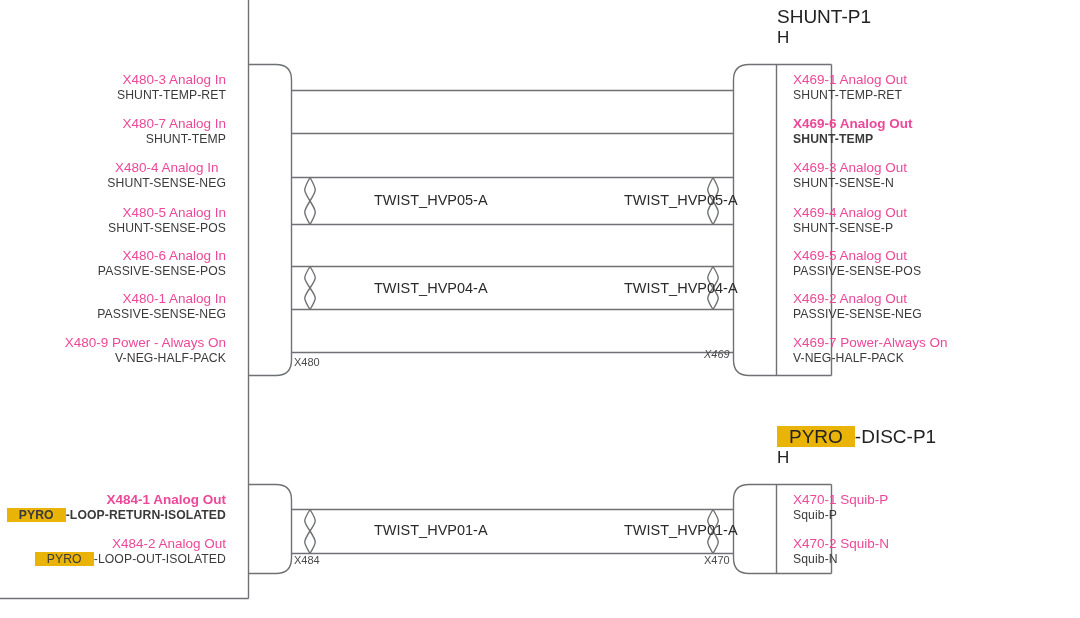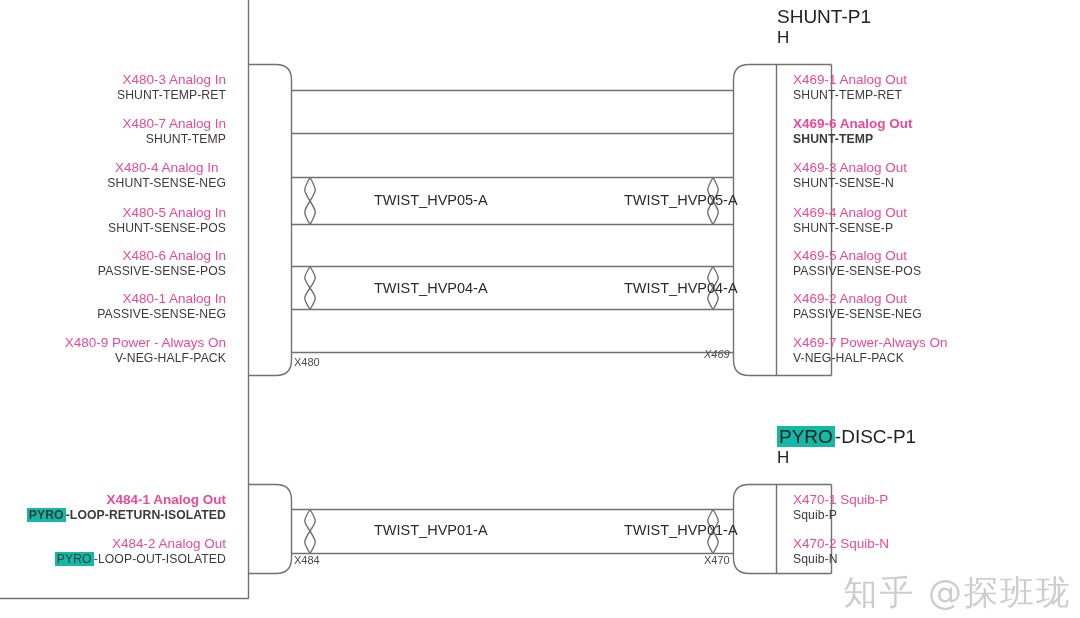--- a/index.html
+++ b/index.html
@@ -45,21 +45,21 @@
     letter-spacing:0.1px;
   }
 
   
   .pinlist-right{
     position:absolute;
     text-align:left;
   }
 
   
-  .hl{ background:#14b8a6; padding:0 2px; }
+  .hl{ background:#eab308; padding:0 12px; }
 
   
   .conn-title{
     position:absolute;
     font-size:19px;
     line-height:22px;
     color:#222;
     white-space:nowrap;
   }
   .conn-title .t2{
@@ -267,15 +267,14 @@
       <div class="pin-net">Squib-N</div>
     </div>
   </div>
 
   <div class="xtag" style="left:294px; top:555px;">X484</div>
   <div class="xtag" style="left:704px; top:555px;">X470</div>
 
   <div class="twist-label" style="left:330px; top:522px;">TWIST_HVP01-A</div>
   <div class="twist-label" style="left:580px; top:522px;">TWIST_HVP01-A</div>
 
-  <div class="watermark">知乎 @探班珑</div>
 
 </div>
 
 </body></html>

